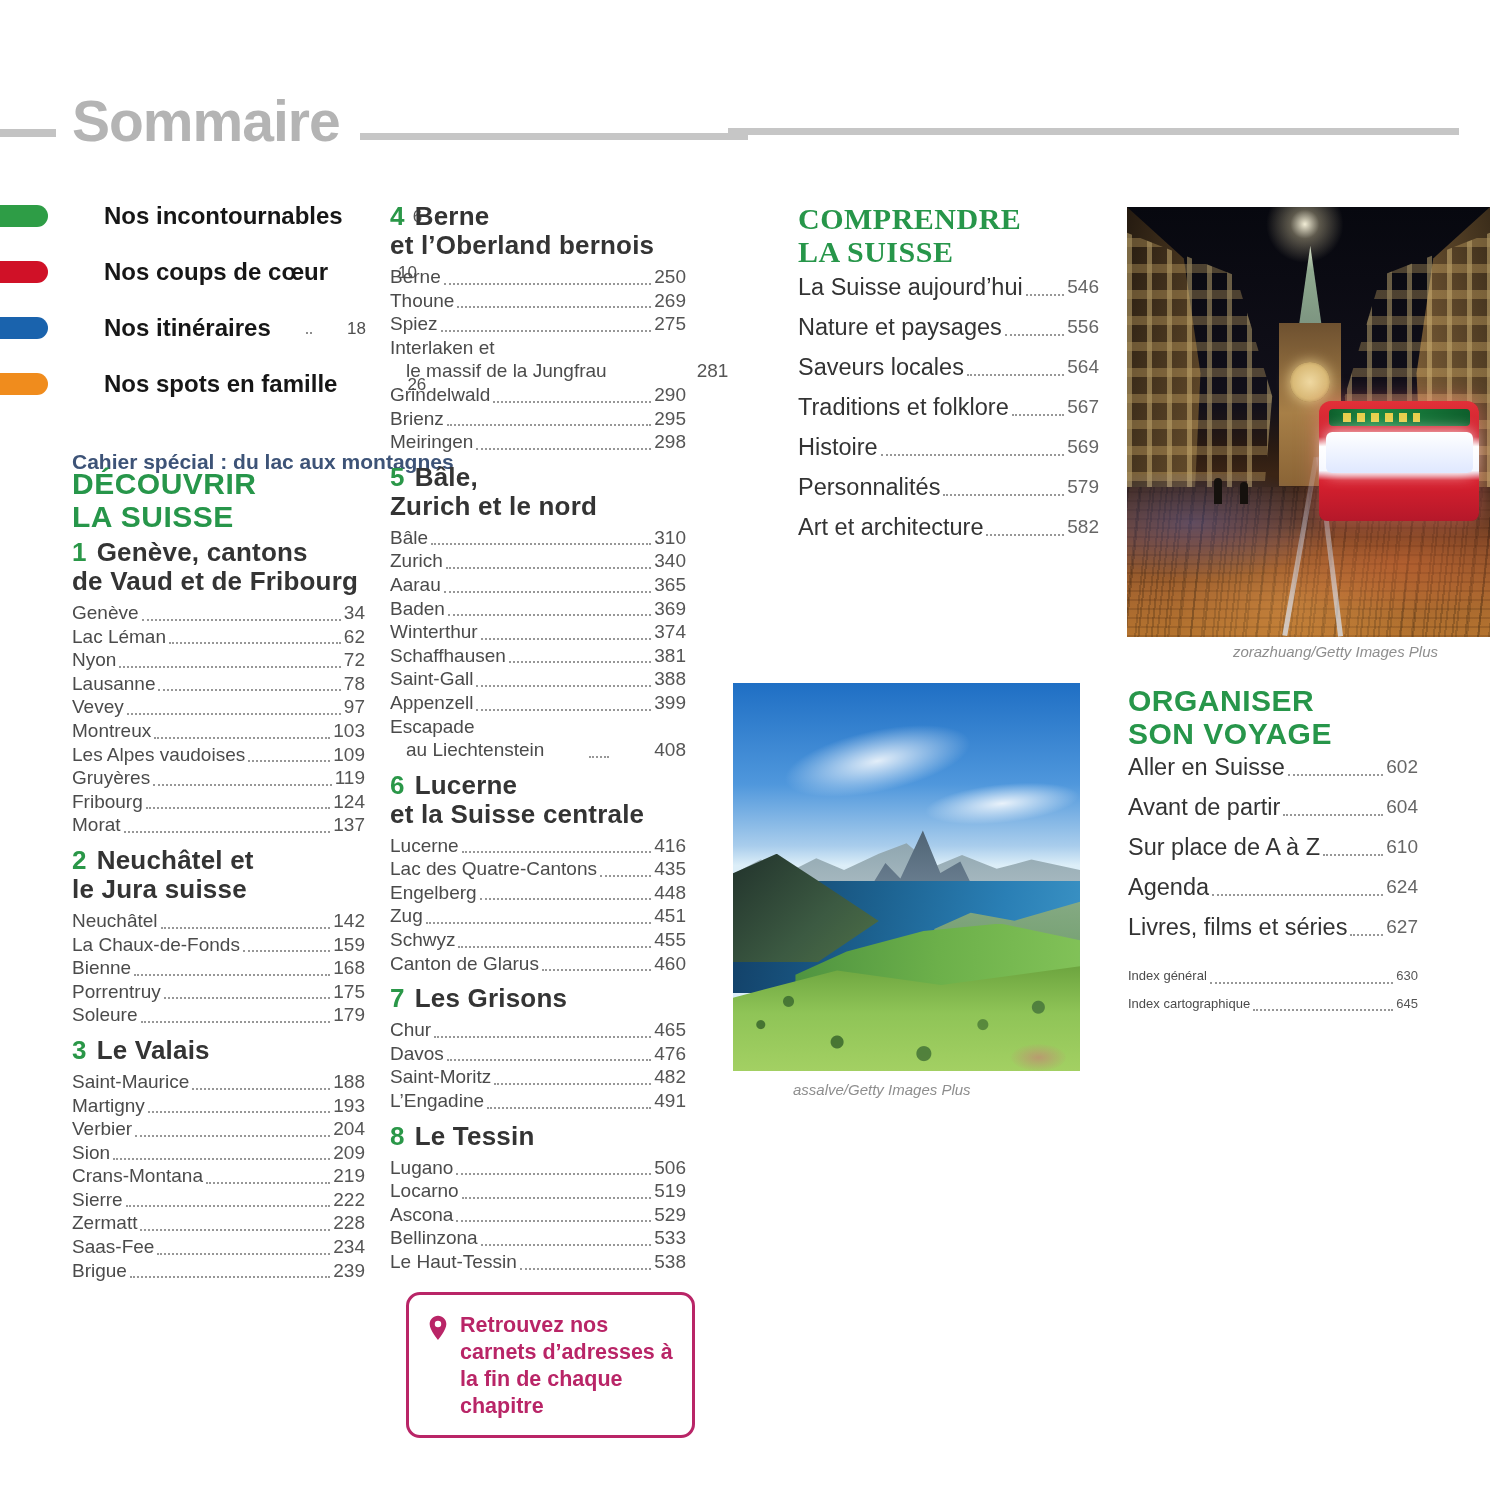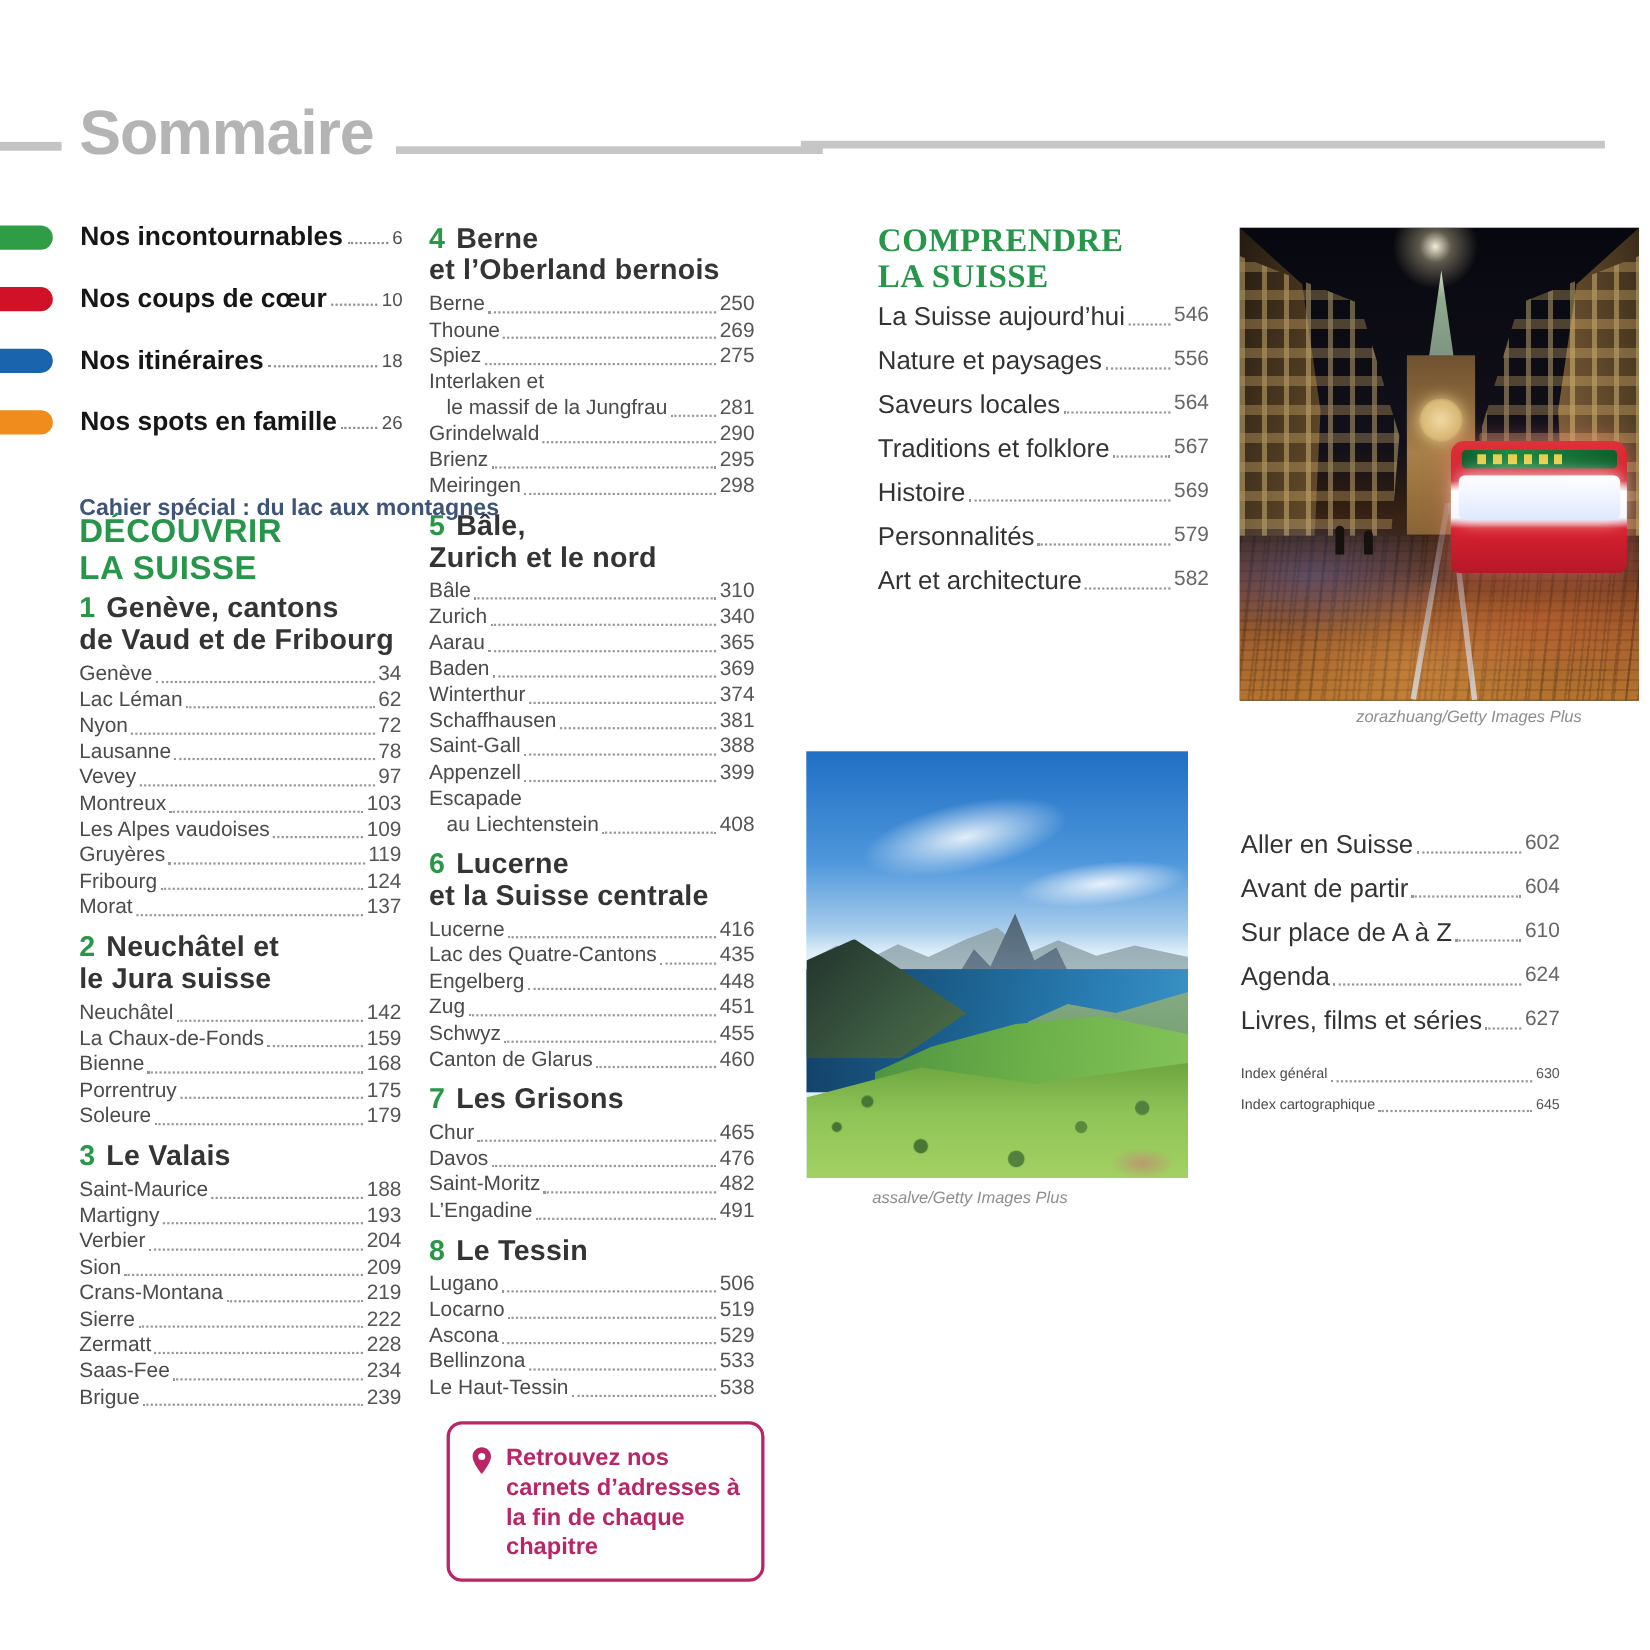--- a/index.html
+++ b/index.html
@@ -8,21 +8,21 @@
 
   
   .hdr-dash{position:absolute;left:0;top:129px;width:56px;height:8px;background:#c3c3c3;}
   .pg-title{position:absolute;left:72px;top:88px;margin:0;font-size:57px;font-weight:700;
             color:#b4b4b4;letter-spacing:-1px;}
   .hdr-rule-a{position:absolute;left:360px;top:133px;width:388px;height:7px;background:#c6c6c6;}
   .hdr-rule-b{position:absolute;left:728px;top:128px;width:731px;height:7px;background:#c6c6c6;}
 
   
   #quickLinks{position:absolute;left:0;top:204px;width:366px;}
-  .ql-row{display:flex;align-items:center;height:24px;margin-bottom:32px;}
+  .ql-row{display:flex;align-items:center;height:24px;margin-bottom:32px;gap:31px;}
   .ql-bar{width:48px;height:22px;border-radius:0 11px 11px 0;flex:0 0 48px;}
   .ql-lbl{margin-left:25px;font-size:24px;font-weight:700;color:#161616;white-space:nowrap;}
   .ql-dots{flex:1;border-bottom:2px dotted #8d8d8d;margin:0 4px;align-self:flex-end;margin-bottom:6px;}
   .ql-pg{font-size:17px;color:#4f4f4f;align-self:flex-end;margin-bottom:1px;}
 
   .cahier{position:absolute;left:72px;top:450px;font-size:21px;font-weight:700;color:#3d5377;text-align:center;}
 
   
   .part-head{position:absolute;font-size:30px;font-weight:700;color:#27964a;line-height:33px;letter-spacing:.5px;}
   #discoverHead{left:72px;top:467px;}
@@ -33,21 +33,21 @@
   .toc-col{position:absolute;}
   #col1{left:72px;top:538px;width:293px;}
   #col2{left:390px;top:202px;width:296px;}
   .chapter{margin-bottom:9px;}
   .ch-head{font-size:26px;line-height:29px;font-weight:700;color:#343434;margin-bottom:5px;letter-spacing:.2px;}
   .ch-num{color:#2a9748;margin-right:10px;}
   .row{display:flex;align-items:flex-end;font-size:19px;line-height:23.6px;color:#4b4b4b;}
   .row .lbl{white-space:nowrap;}
   .row .dots{flex:1;border-bottom:2px dotted #979797;margin:0 3px;margin-bottom:4px;}
   .row .pg{color:#555555;}
-  .row.indent{padding-left:16px;}
+  .row.indent{padding-left:16px;gap:42px;}
 
   
   .grand{position:absolute;}
   #col3Entries{left:798px;top:274px;width:301px;}
   #col4Entries{left:1128px;top:754px;width:290px;}
   .grand .row.big{font-size:23.5px;color:#333333;margin-bottom:14px;line-height:26px;}
   .grand .row.big .pg{font-size:19px;color:#666666;}
   .grand .row.small{font-size:13px;margin-bottom:4px;}
   .grand .gap{height:10px;}
 
@@ -188,20 +188,24 @@
   <div class="cahier">Cahier spécial : du lac aux montagnes</div>
 
   <div class="part-head" id="discoverHead">
       <div>DÉCOUVRIR</div>
       <div>LA SUISSE</div>
     </div>
   <div class="part-head" id="comprendreHead">
       <div>COMPRENDRE</div>
       <div>LA SUISSE</div>
     </div>
+  <div class="part-head" id="organiserHead">
+      <div>ORGANISER</div>
+      <div>SON VOYAGE</div>
+    </div>
 
   <div class="toc-col" id="col1">
       <div class="chapter">
         <div class="ch-head">
           <div><span class="ch-num">1</span><span>Genève, cantons</span></div>
           <div><span>de Vaud et de Fribourg</span></div>
         </div>
         <div class="row">
           <span class="lbl">Genève</span>
           <span class="dots"></span>

